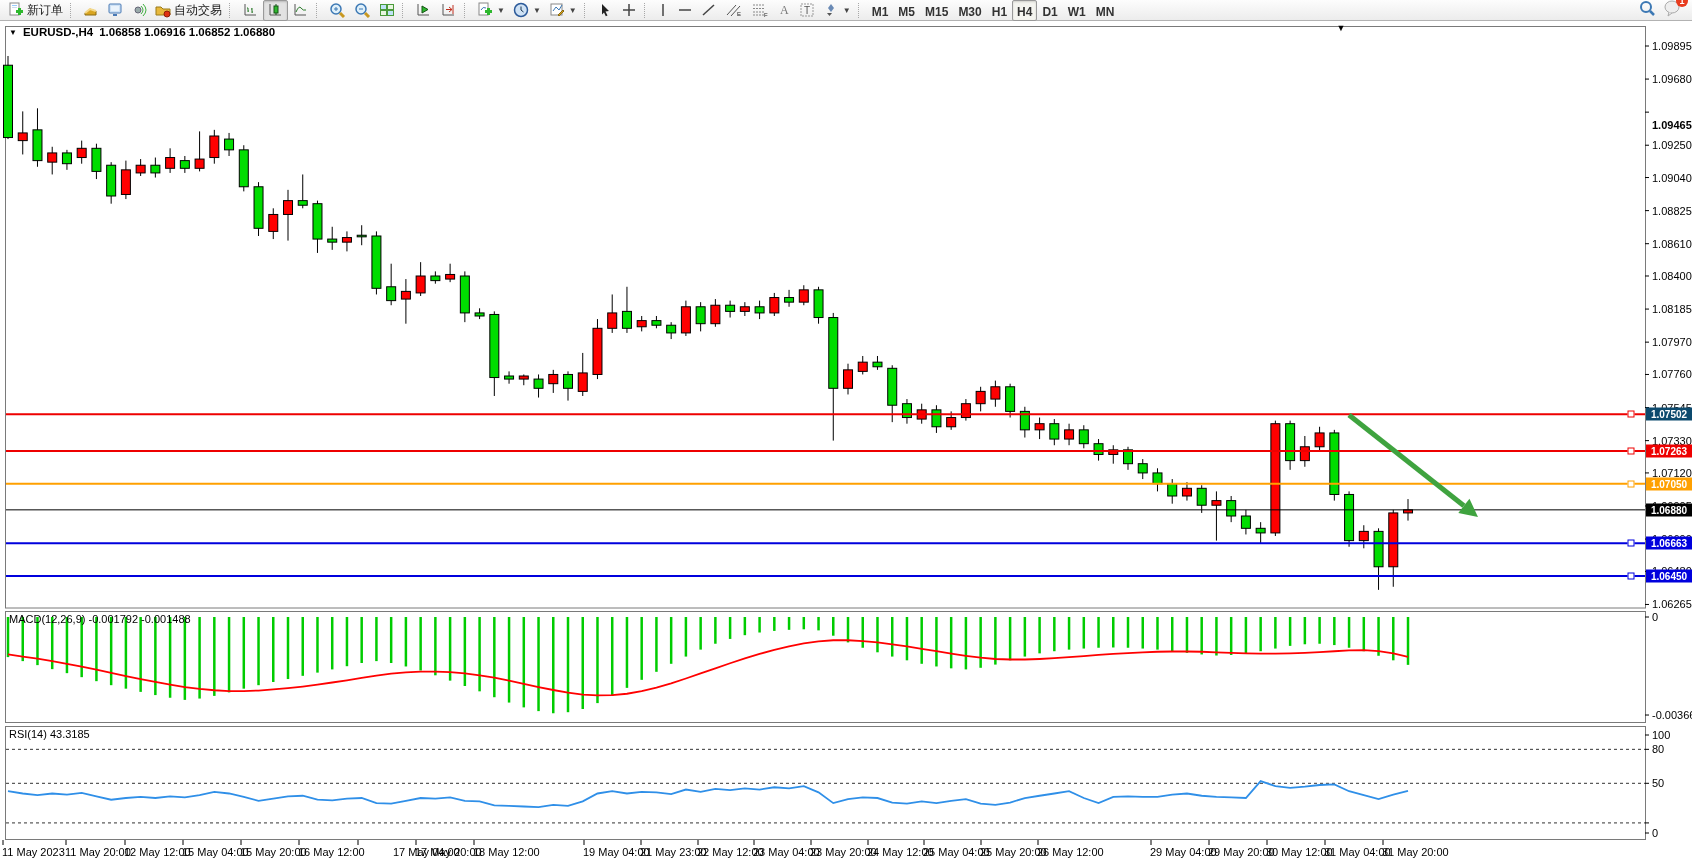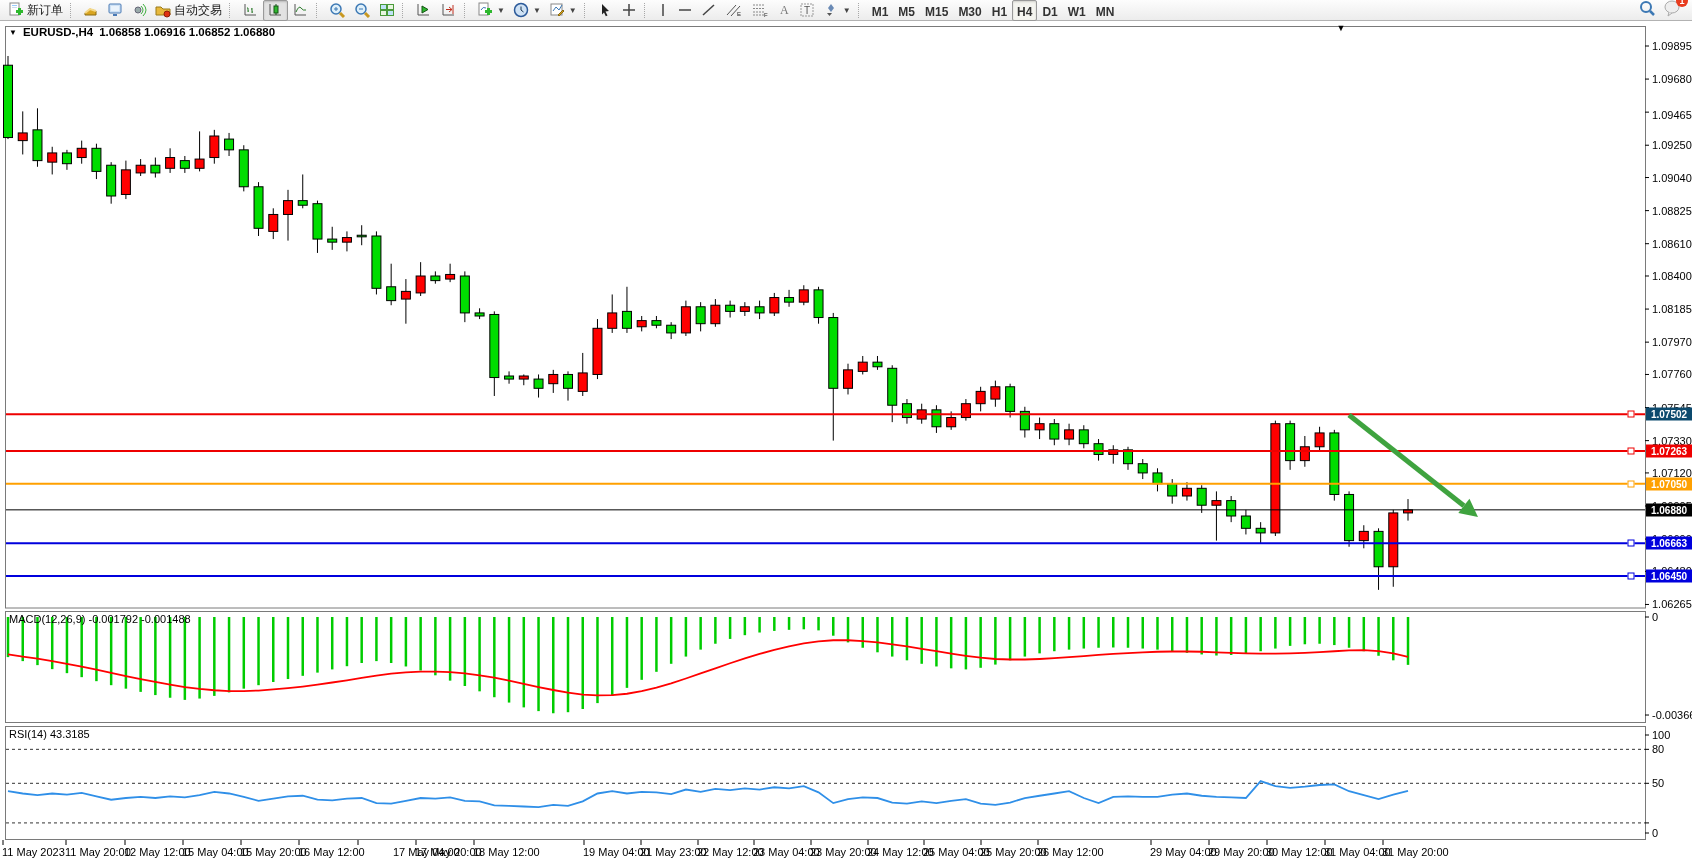--- a/index.html
+++ b/index.html
@@ -671,21 +671,21 @@
     </div>
 
     <div class="panelab" style="top:591px">MACD(12,26,9) -0.001792 -0.001488</div>
     <div class="panelab" style="top:706px">RSI(14) 43.3185</div>
 
     <div class="shift-marker" style="left:1341px;top:1px">▼</div>
 
     <div id="ylabels">
         <span class="lbl ylab" style="left: 1652px; top: 24px;">1.09895</span>
         <span class="lbl ylab" style="left: 1652px; top: 57.0769px;">1.09680</span>
-        <span class="lbl ylab" style="left: 1652px; top: 93px;">1.09465</span>
+        <span class="lbl ylab" style="left: 1652px; top: 103px; font-weight: bold;">1.09465</span>
         <span class="lbl ylab" style="left: 1652px; top: 123.231px;">1.09250</span>
         <span class="lbl ylab" style="left: 1652px; top: 155.538px;">1.09040</span>
         <span class="lbl ylab" style="left: 1652px; top: 188.615px;">1.08825</span>
         <span class="lbl ylab" style="left: 1652px; top: 221.692px;">1.08610</span>
         <span class="lbl ylab" style="left: 1652px; top: 254px;">1.08400</span>
         <span class="lbl ylab" style="left: 1652px; top: 287.077px;">1.08185</span>
         <span class="lbl ylab" style="left: 1652px; top: 320.154px;">1.07970</span>
         <span class="lbl ylab" style="left: 1652px; top: 352.461px;">1.07760</span>
         <span class="lbl ylab" style="left: 1652px; top: 385.538px;">1.07545</span>
         <span class="lbl ylab" style="left: 1652px; top: 418.615px;">1.07330</span>

